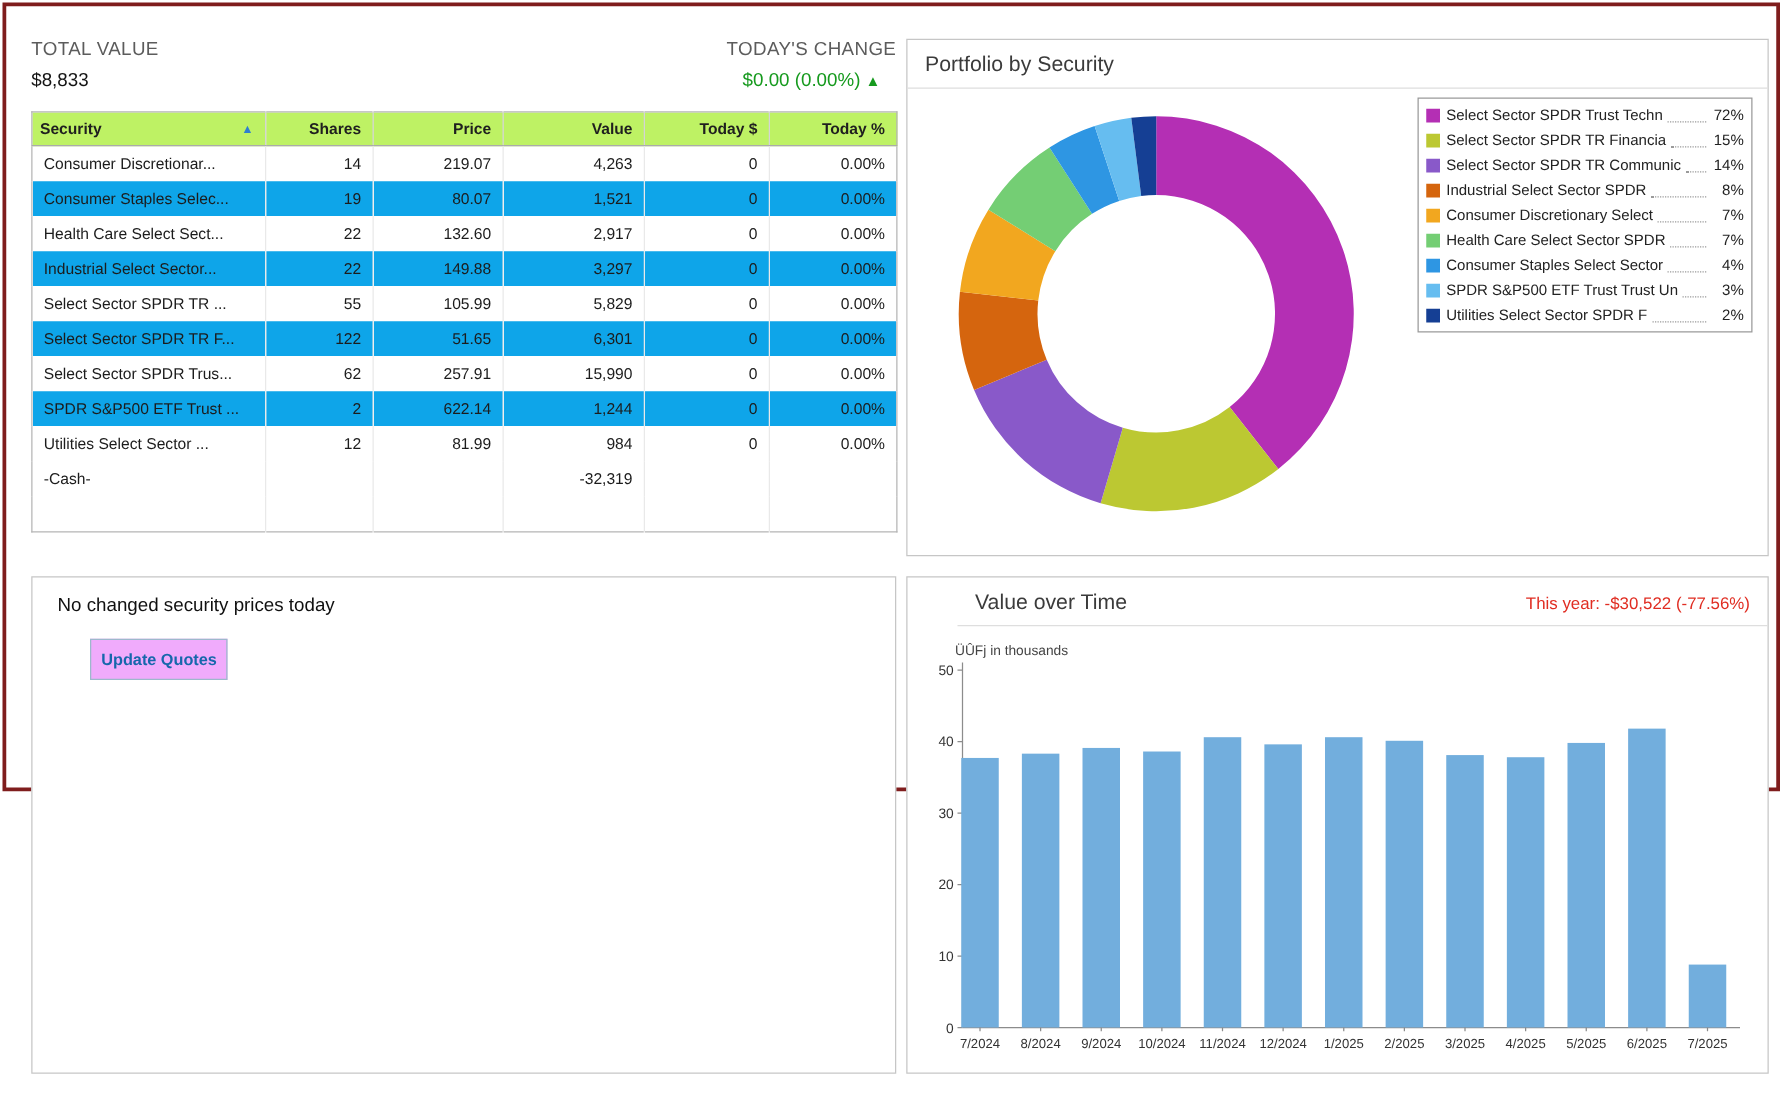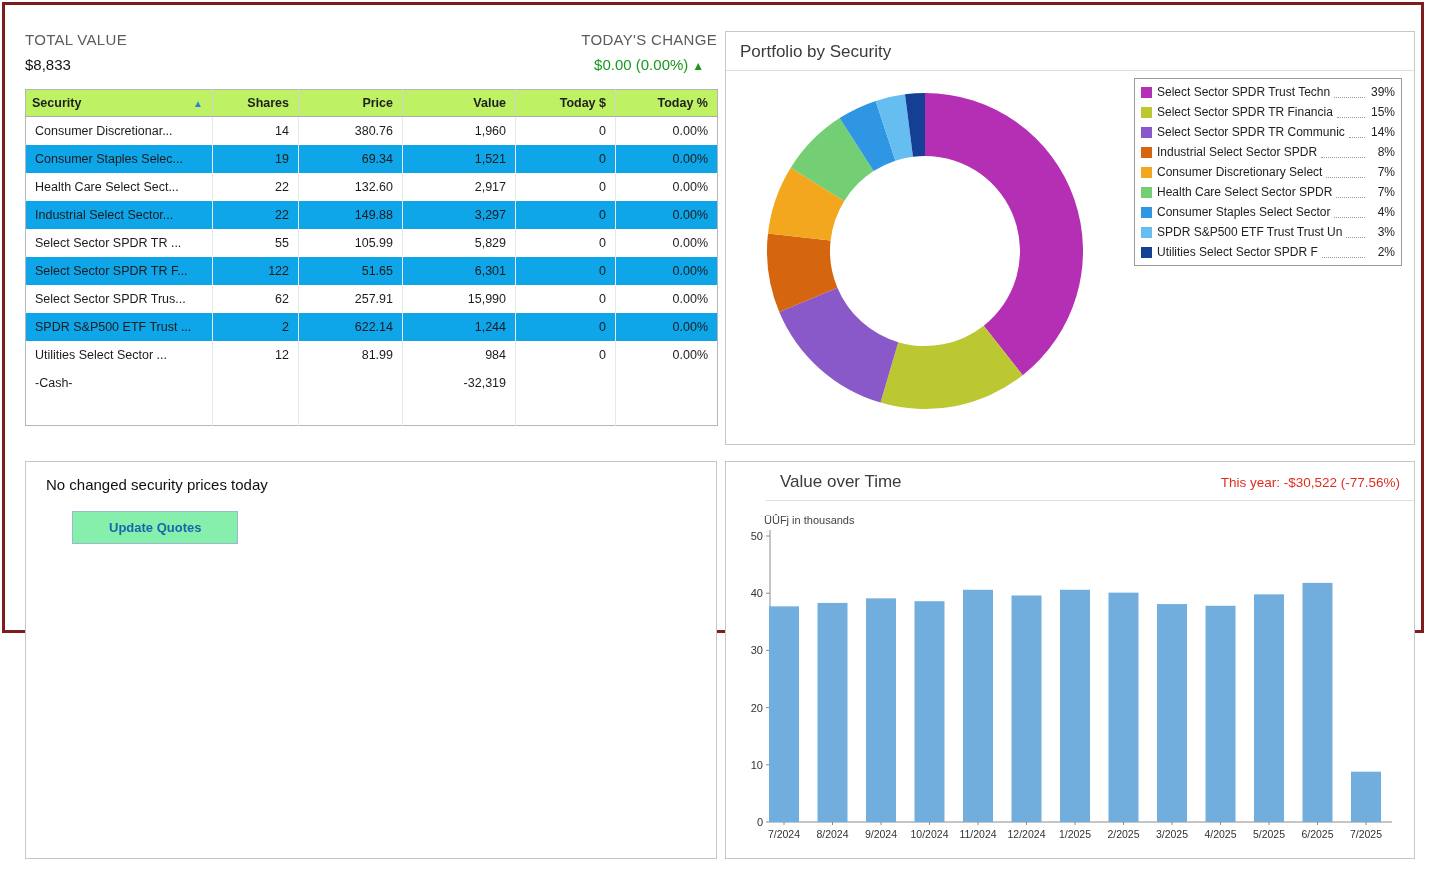--- a/index.html
+++ b/index.html
@@ -44,21 +44,21 @@
   .legend { position:absolute; right:12px; top:46px; width:268px; border:1px solid #9a9a9a; padding:3px 6px; background:#fff; }
   .leg-row { display:flex; align-items:center; height:20px; font-size:12px; color:#222; }
   .leg-sw { width:11px; height:11px; flex:0 0 11px; margin-right:5px; }
   .leg-label { white-space:nowrap; }
   .leg-lead { flex:1; border-bottom:1px dotted #9a9a9a; margin:0 4px; height:55%; }
   .leg-pct { text-align:right; min-width:26px; }
   .leg-total { display:flex; align-items:center; justify-content:space-between; height:21px; font-size:11px; color:#222; border-top:1px solid #8c8c8c; margin-top:1px; }
 
   
   .movers-msg { font-size:15px; color:#101010; margin:14px 0 0 20px; }
-  .update-btn { display:inline-block; margin:18px 0 0 46px; padding:8px 36px; border:1px solid #9db8cc; background:#86efac;
+  .update-btn { display:inline-block; margin:18px 0 0 46px; padding:8px 8px; border:1px solid #9db8cc; background:#f0abfc;
                 color:#1667ac; font-weight:700; font-size:13px; font-family:"Liberation Sans", sans-serif; cursor:pointer; }
 
   
   .this-year { font-size:13.5px; color:#e02d22; }
   .bar-wrap { position:absolute; left:12px; top:50px; width:666px; height:336px; }
   svg text { font-family:"Liberation Sans", sans-serif; }
 </style>
 </head>
 <body>
 
@@ -97,29 +97,29 @@
           <th>Price</th>
           <th>Value</th>
           <th>Today $</th>
           <th>Today %</th>
         </tr>
       </thead>
       <tbody>
           <tr>
             <td class="sec sec lnk">Consumer Discretionar...</td>
             <td class="lnk">14</td>
-            <td class="lnk">380.76</td>
-            <td class="blk">1,960</td>
+            <td class="lnk">219.07</td>
+            <td class="blk">4,263</td>
             <td class="blk">0</td>
             <td class="blk">0.00%</td>
           </tr>
           <tr class="alt">
             <td class="sec sec lnk">Consumer Staples Selec...</td>
             <td class="lnk">19</td>
-            <td class="lnk">69.34</td>
+            <td class="lnk">80.07</td>
             <td class="blk">1,521</td>
             <td class="blk">0</td>
             <td class="blk">0.00%</td>
           </tr>
           <tr>
             <td class="sec sec lnk">Health Care Select Sect...</td>
             <td class="lnk">22</td>
             <td class="lnk">132.60</td>
             <td class="blk">2,917</td>
             <td class="blk">0</td>
@@ -206,21 +206,21 @@
           <path d="M 30.74 81.70 A 158 158 0 0 1 79.58 32.08 L 113.64 85.08 A 95 95 0 0 0 84.28 114.91 Z" fill="#74ce74"></path>
           <path d="M 79.58 32.08 A 158 158 0 0 1 115.70 14.89 L 135.36 74.74 A 95 95 0 0 0 113.64 85.08 Z" fill="#2e96e3"></path>
           <path d="M 115.70 14.89 A 158 158 0 0 1 145.00 8.27 L 152.97 70.76 A 95 95 0 0 0 135.36 74.74 Z" fill="#66bdf0"></path>
           <path d="M 145.00 8.27 A 158 158 0 0 1 165.00 7.00 L 165.00 70.00 A 95 95 0 0 0 152.97 70.76 Z" fill="#153f94"></path>
         </svg></div>
     <div class="legend">
         <div class="leg-row">
           <span class="leg-sw" style="background: rgb(180, 47, 180);"></span>
           <span class="leg-label">Select Sector SPDR Trust Techn</span>
           <span class="leg-lead"></span>
-          <span class="leg-pct">39%</span>
+          <span class="leg-pct">72%</span>
         </div>
         <div class="leg-row">
           <span class="leg-sw" style="background: rgb(188, 200, 50);"></span>
           <span class="leg-label">Select Sector SPDR TR Financia</span>
           <span class="leg-lead"></span>
           <span class="leg-pct">15%</span>
         </div>
         <div class="leg-row">
           <span class="leg-sw" style="background: rgb(137, 89, 201);"></span>
           <span class="leg-label">Select Sector SPDR TR Communic</span>

